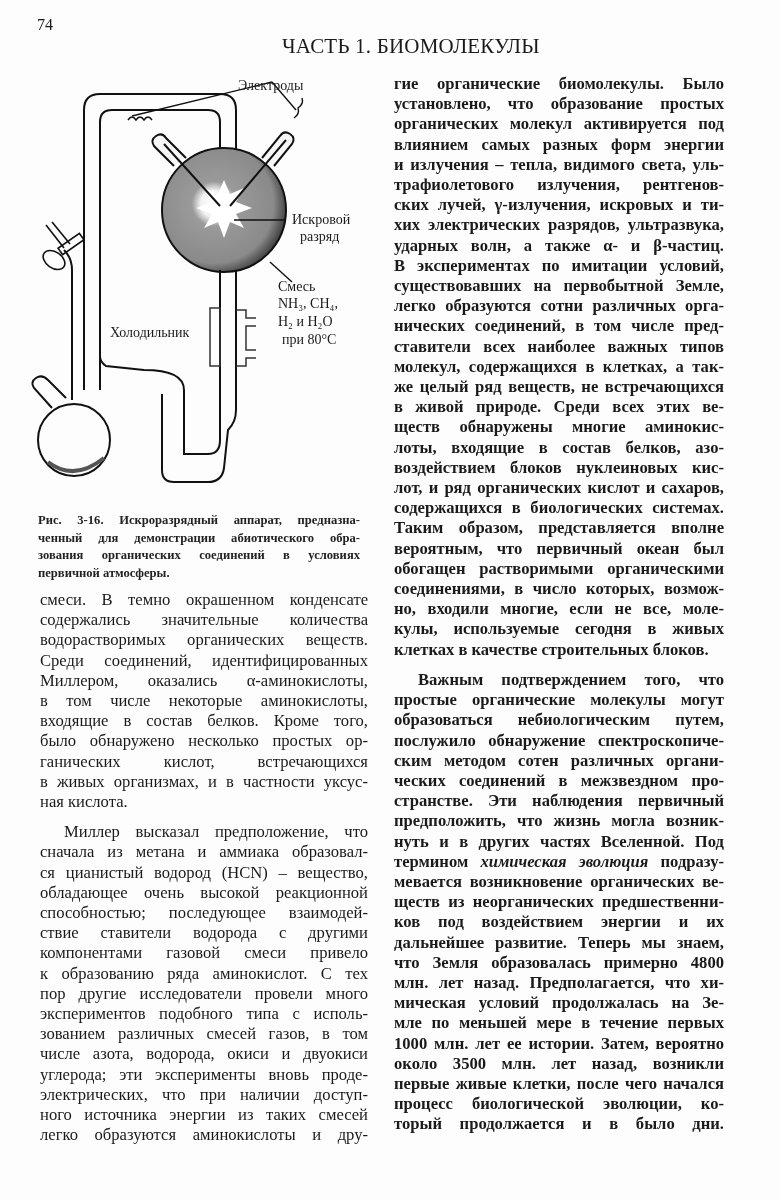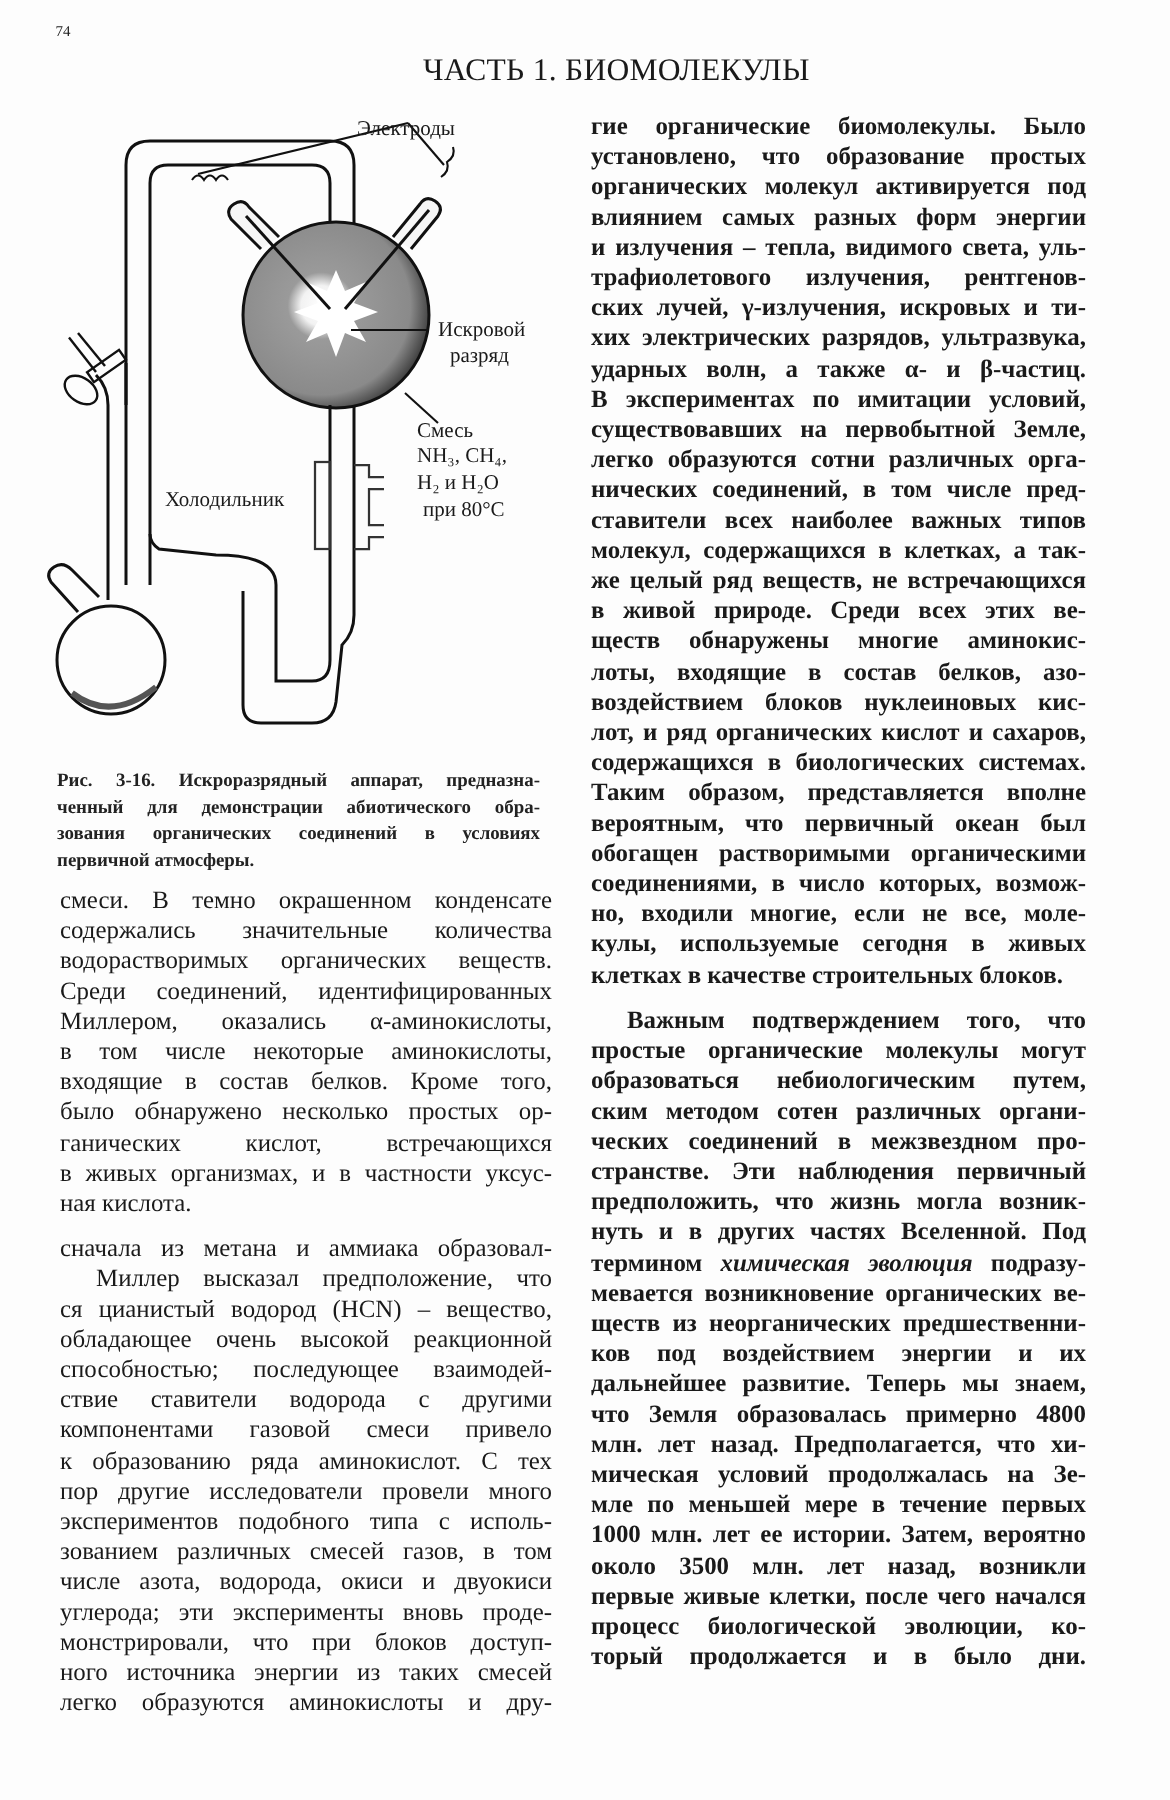--- a/index.html
+++ b/index.html
@@ -1,20 +1,20 @@
 <!DOCTYPE html>
 <html><head>
 <meta charset="utf-8">
 <style>
   html, body { margin: 0; padding: 0; }
   body {
     width: 780px; height: 1200px; background: #fdfdfd; color: #1a1a1a;
     font-family: "Liberation Serif", "DejaVu Serif", serif; position: relative; overflow: hidden;
   }
-  .page-num { position: absolute; left: 37px; top: 16px; font-size: 10px; }
+  .page-num { position: absolute; left: 37px; top: 16px; font-size: 16px; }
   .running-head { position: absolute; left: 282px; top: 34px; font-size: 21px; letter-spacing: 0.2px; }
   .figure { position: absolute; left: 24px; top: 70px; width: 352px; height: 430px; }
   .figure svg { width: 352px; height: 430px; display: block; }
   .fig-label { font-family: "Liberation Serif", serif; font-size: 14px; fill: #1a1a1a; }
   .caption {
     position: absolute; left: 38px; top: 512px; width: 322px;
     font-size: 12.6px; line-height: 17.5px; font-weight: bold; color: #222;
   }
   .col { position: absolute; text-align: justify; font-size: 16.6px; line-height: 20.2px; }
   .col-left-bottom { left: 40px; top: 590px; width: 328px; }
@@ -123,34 +123,34 @@
       <span class="line">Миллером, оказались α-аминокислоты,</span>
       <span class="line">в том числе некоторые аминокислоты,</span>
       <span class="line">входящие в состав белков. Кроме того,</span>
       <span class="line">было обнаружено несколько простых ор-</span>
       <span class="line">ганических кислот, встречающихся</span>
       <span class="line">в живых организмах, и в частности уксус-</span>
       <span class="line last">ная кислота.</span>
     </div>
   <div class="gap"></div>
   <div id="lp2">
+      <span class="line" style="padding-left: 24px;">Миллер высказал предположение, что</span>
       <span class="line">сначала из метана и аммиака образовал-</span>
-      <span class="line" style="padding-left: 24px;">Миллер высказал предположение, что</span>
       <span class="line">ся цианистый водород (HCN) – вещество,</span>
       <span class="line">обладающее очень высокой реакционной</span>
       <span class="line">способностью; последующее взаимодей-</span>
       <span class="line">ствие ставители водорода с другими</span>
       <span class="line">компонентами газовой смеси привело</span>
       <span class="line">к образованию ряда аминокислот. С тех</span>
       <span class="line">пор другие исследователи провели много</span>
       <span class="line">экспериментов подобного типа с исполь-</span>
       <span class="line">зованием различных смесей газов, в том</span>
       <span class="line">числе азота, водорода, окиси и двуокиси</span>
       <span class="line">углерода; эти эксперименты вновь проде-</span>
-      <span class="line">монстрировали, что при блоков доступ-</span>
+      <span class="line">электрических, что при наличии доступ-</span>
       <span class="line">ного источника энергии из таких смесей</span>
       <span class="line">легко образуются аминокислоты и дру-</span>
     </div>
 </div>
 
 <div class="col col-right">
   <div id="rp1">
       <span class="line">гие органические биомолекулы. Было</span>
       <span class="line">установлено, что образование простых</span>
       <span class="line">органических молекул активируется под</span>
@@ -179,20 +179,21 @@
       <span class="line">соединениями, в число которых, возмож-</span>
       <span class="line">но, входили многие, если не все, моле-</span>
       <span class="line">кулы, используемые сегодня в живых</span>
       <span class="line last">клетках в качестве строительных блоков.</span>
     </div>
   <div class="gap"></div>
   <div id="rp2a">
       <span class="line" style="padding-left: 24px;">Важным подтверждением того, что</span>
       <span class="line">простые органические молекулы могут</span>
       <span class="line">образоваться небиологическим путем,</span>
+      <span class="line">послужило обнаружение спектроскопиче-</span>
       <span class="line">ским методом сотен различных органи-</span>
       <span class="line">ческих соединений в межзвездном про-</span>
       <span class="line">странстве. Эти наблюдения первичный</span>
       <span class="line">предположить, что жизнь могла возник-</span>
       <span class="line">нуть и в других частях Вселенной. Под</span>
     </div>
   <span class="line">
     <span>термином </span><em>химическая эволюция</em><span> подразу-</span>
   </span>
   <div id="rp2b">

